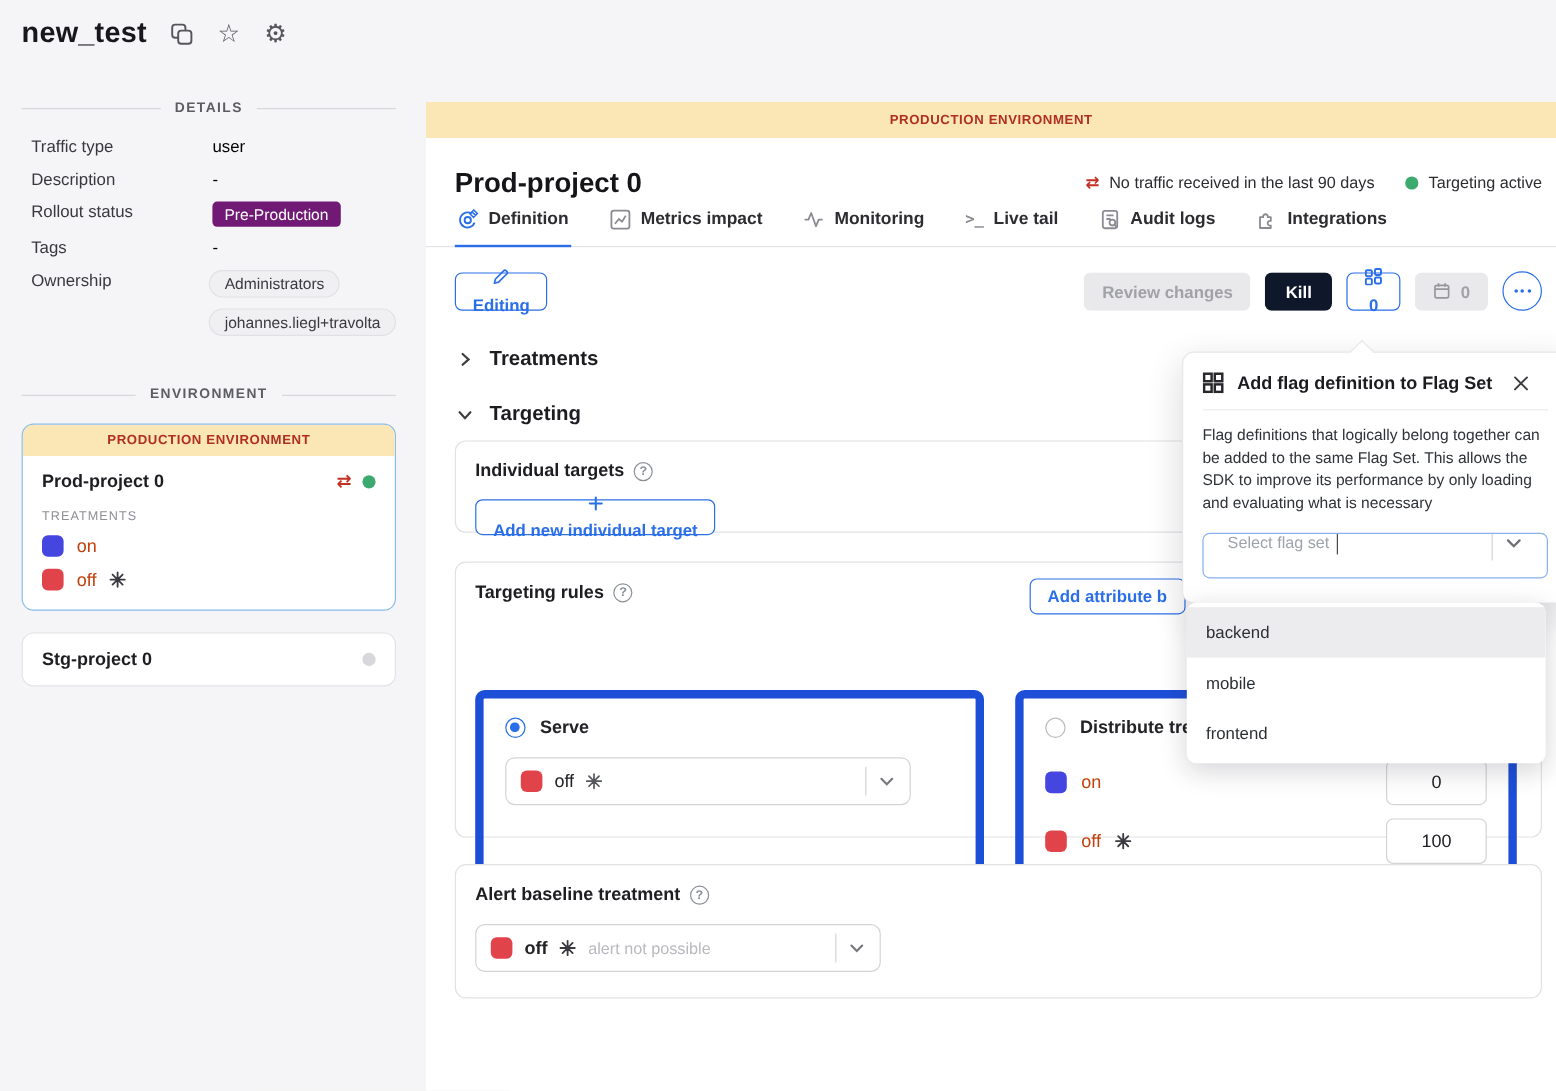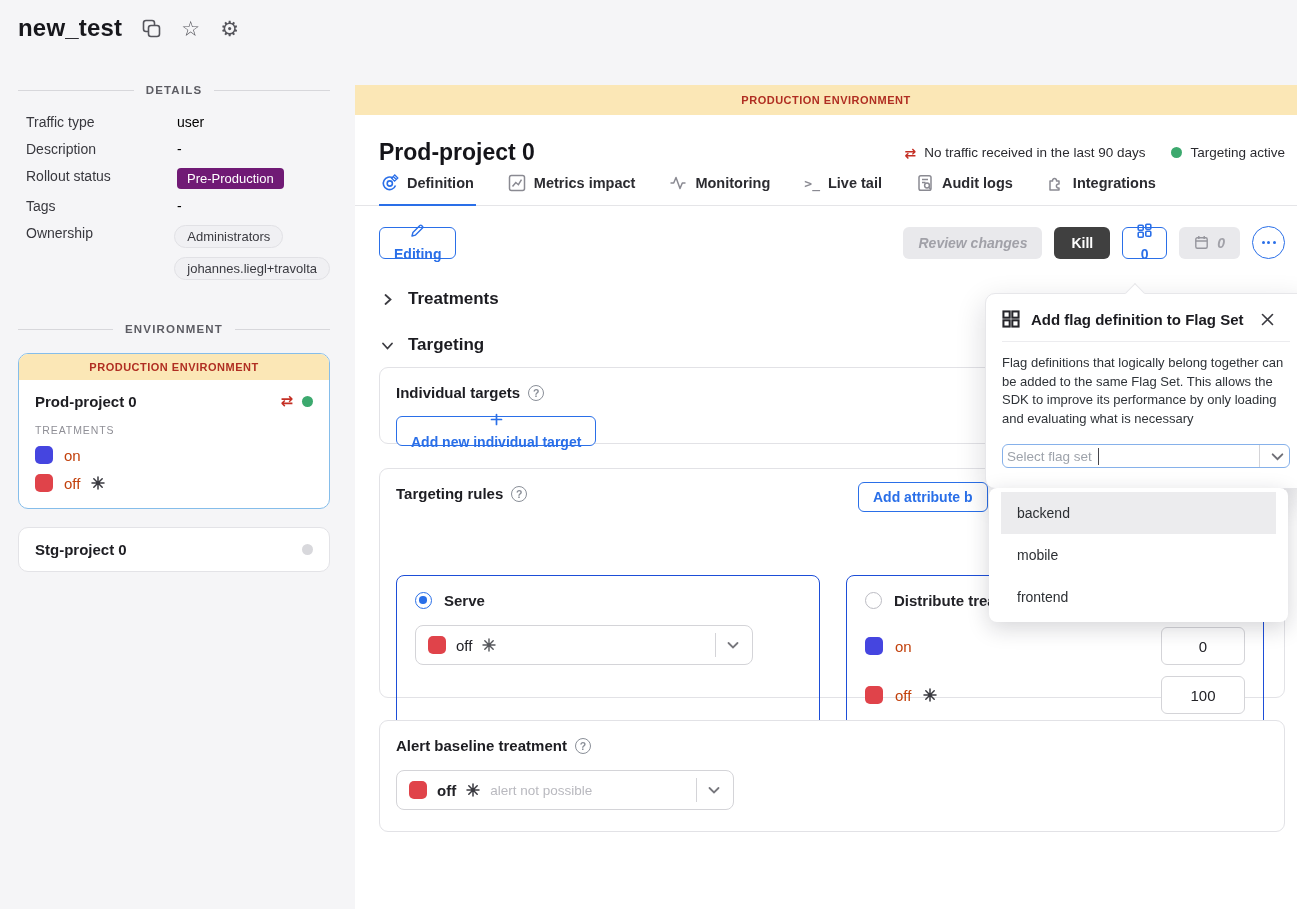--- a/index.html
+++ b/index.html
@@ -54,22 +54,22 @@
   .tabs { display:flex; gap:30px; margin-top:2px; padding-left:24px; border-bottom:1px solid #e5e5e8; }
   .tab { display:flex; align-items:center; gap:8px; padding:6px 2px 12px; font-size:14.5px; font-weight:bold; color:#2c2c31; cursor:pointer; border-bottom:2.5px solid transparent; margin-bottom:-1px; }
   .tab .ticon { color:#8a8a92; display:flex; align-items:center; }
   .tab.active { border-bottom-color:#2a6fe8; }
   .tab.active .ticon { color:#2a6fe8; }
   .livetail-glyph { font-family:"DejaVu Sans Mono","Liberation Mono",monospace; font-size:13px; font-weight:bold; color:inherit; }
 
   .toolbar { display:flex; align-items:center; justify-content:space-between; margin:20px 12px 0 24px; }
   .btn { display:inline-flex; align-items:center; justify-content:center; gap:8px; height:32px; border-radius:6px; font-size:14px; font-weight:bold; cursor:pointer; border:1px solid transparent; background:#fff; font-family:inherit; }
   .btn-outline-blue { border-color:#2a6fe8; color:#2a6fe8; padding:0 14px;flex-direction:column; }
-  .btn-disabled { background:#e9e9ec; color:#a1a1a8; padding:0 14px;font-style:italic; }
-  .btn-kill { background:#404040; color:#fff; padding:0 16px; }
+  .btn-disabled { background:#e9e9ec; color:#a1a1a8; padding:0 14px; }
+  .btn-kill { background:#0f172a; color:#fff; padding:0 16px; }
   .toolbar-right { display:flex; align-items:center; gap:12px; }
   .btn-circle { width:33px; height:33px; border-radius:50%; border:1px solid #2a6fe8; display:flex; align-items:center; justify-content:center; gap:2.5px; background:#fff; cursor:pointer; }
   .btn-circle i { width:3px; height:3px; border-radius:50%; background:#2a6fe8; display:block; }
 
   .section-head { display:flex; align-items:center; gap:14px; margin-left:26px; cursor:pointer; }
   .section-head .chev { color:#3c3c42; display:flex; }
   .section-head .stitle { font-size:17px; font-weight:bold; color:#1c1c21; }
   .sec-treatments { margin-top:30px; }
   .sec-targeting { margin-top:26px; }
 
@@ -77,21 +77,21 @@
   .panel-title-row { display:flex; align-items:center; gap:8px; }
   .panel-title { font-size:15px; font-weight:bold; color:#1d1d22; }
   .help { width:16px; height:16px; border-radius:50%; border:1.3px solid #8a8f98; color:#8a8f98; font-size:10.5px; font-weight:bold; display:inline-flex; align-items:center; justify-content:center; }
   .p-individual { margin-top:12px; height:77px; }
   .btn-add-target { margin-top:15px; height:30px; padding:0 14px; }
   .plus-ic { color:#2a6fe8; display:flex; }
 
   .p-rules { margin-top:24px; height:230px; }
   .btn-add-attr { position:absolute; right:-85px; top:13px; height:30px; padding:0 14px; white-space:nowrap; }
   .rule-cards { display:flex; gap:26px; margin-top:46px; position:absolute; left:16px; right:20px; top:16px; }
-  .rule-card { border:1px solid #1d4ed8; border-radius:8px; padding:16px 18px; height:158px; }
+  .rule-card { border:7px solid #1d4ed8; border-radius:8px; padding:16px 18px; height:158px; }
   .rule-card.serve-card { width:424px; }
   .rule-card.dist-card { flex:1; }
   .radio-row { display:flex; align-items:center; gap:12px; }
   .radio { width:17px; height:17px; border-radius:50%; border:1.5px solid #bcbcc3; background:#fff; flex:none; position:relative; }
   .radio.checked { border:1.8px solid #2a6fe8; }
   .radio.checked::after { content:""; position:absolute; left:3px; top:3px; width:7.5px; height:7.5px; border-radius:50%; background:#2a6fe8; }
   .radio-label { font-size:15px; font-weight:bold; color:#222227; white-space:nowrap; overflow:hidden; }
   .select-box { display:flex; align-items:center; gap:10px; height:40px; border:1px solid #d4d4d8; border-radius:8px; padding:0 12px; margin-top:16px; background:#fff; cursor:pointer; }
   .select-box .spacer { flex:1; }
   .select-box .vdiv { width:1px; height:24px; background:#d4d4d8; }
@@ -109,28 +109,28 @@
   .ast { color:#55575c; display:flex; }
 
   
   #popover { position:absolute; left:985px; top:293px; width:322px; background:#fff; border:1px solid #e7e7ea; border-radius:10px; box-shadow:0 10px 30px rgba(20,20,40,.16); padding:16px 16px 20px; z-index:50; }
   #popover .arrow { position:absolute; left:142px; top:-8px; width:14px; height:14px; background:#fff; border-left:1px solid #e7e7ea; border-top:1px solid #e7e7ea; transform:rotate(45deg); }
   .pop-title-row { display:flex; align-items:center; gap:11px; }
   .pop-title { font-size:15px; font-weight:bold; color:#1b1b20; flex:1; }
   .pop-close { color:#3a3a40; cursor:pointer; display:flex; padding:2px; margin-right:14px; }
   .pop-div { height:1px; background:#ececef; margin:13px 0 12px; }
   .pop-desc { font-size:13px; line-height:18.5px; color:#2f3338; padding-right:6px; }
-  .pop-select { display:flex; align-items:center; height:24px; border:1px solid #86b1ea; border-radius:6px; margin-top:16px; padding:0 4px; cursor:text; }
+  .pop-select { display:flex; align-items:flex-start; height:38px; border:1px solid #86b1ea; border-radius:6px; margin-top:16px; padding:0 20px; cursor:text; }
   .pop-select .ph { font-size:13.5px; color:#9ea3ab; }
   .caret { width:1px; height:17px; background:#46464c; margin-left:6px; }
   .pop-select .spacer { flex:1; }
   .pop-select .vdiv { width:1px; height:22px; background:#d4d4d8; margin-right:10px; }
   .pop-select .chev { color:#6f6f76; display:flex; }
 
-  #flagset-dropdown { position:absolute; left:989px; top:488px; width:299px; background:#fff; border-radius:8px; box-shadow:0 6px 22px rgba(20,20,40,.18); z-index:60; overflow:hidden; padding:4px 12px; }
+  #flagset-dropdown { position:absolute; left:989px; top:502px; width:299px; background:#fff; border-radius:8px; box-shadow:0 6px 22px rgba(20,20,40,.18); z-index:60; overflow:hidden; padding:4px 0; }
   .opt { height:42px; display:flex; align-items:center; padding:0 16px; font-size:14px; color:#2c2f33; cursor:pointer; }
   .opt.hl { background:#ececee; }
 
   svg { display:block; }
 </style>
 </head>
 <body>
 
 <div id="app">
 

